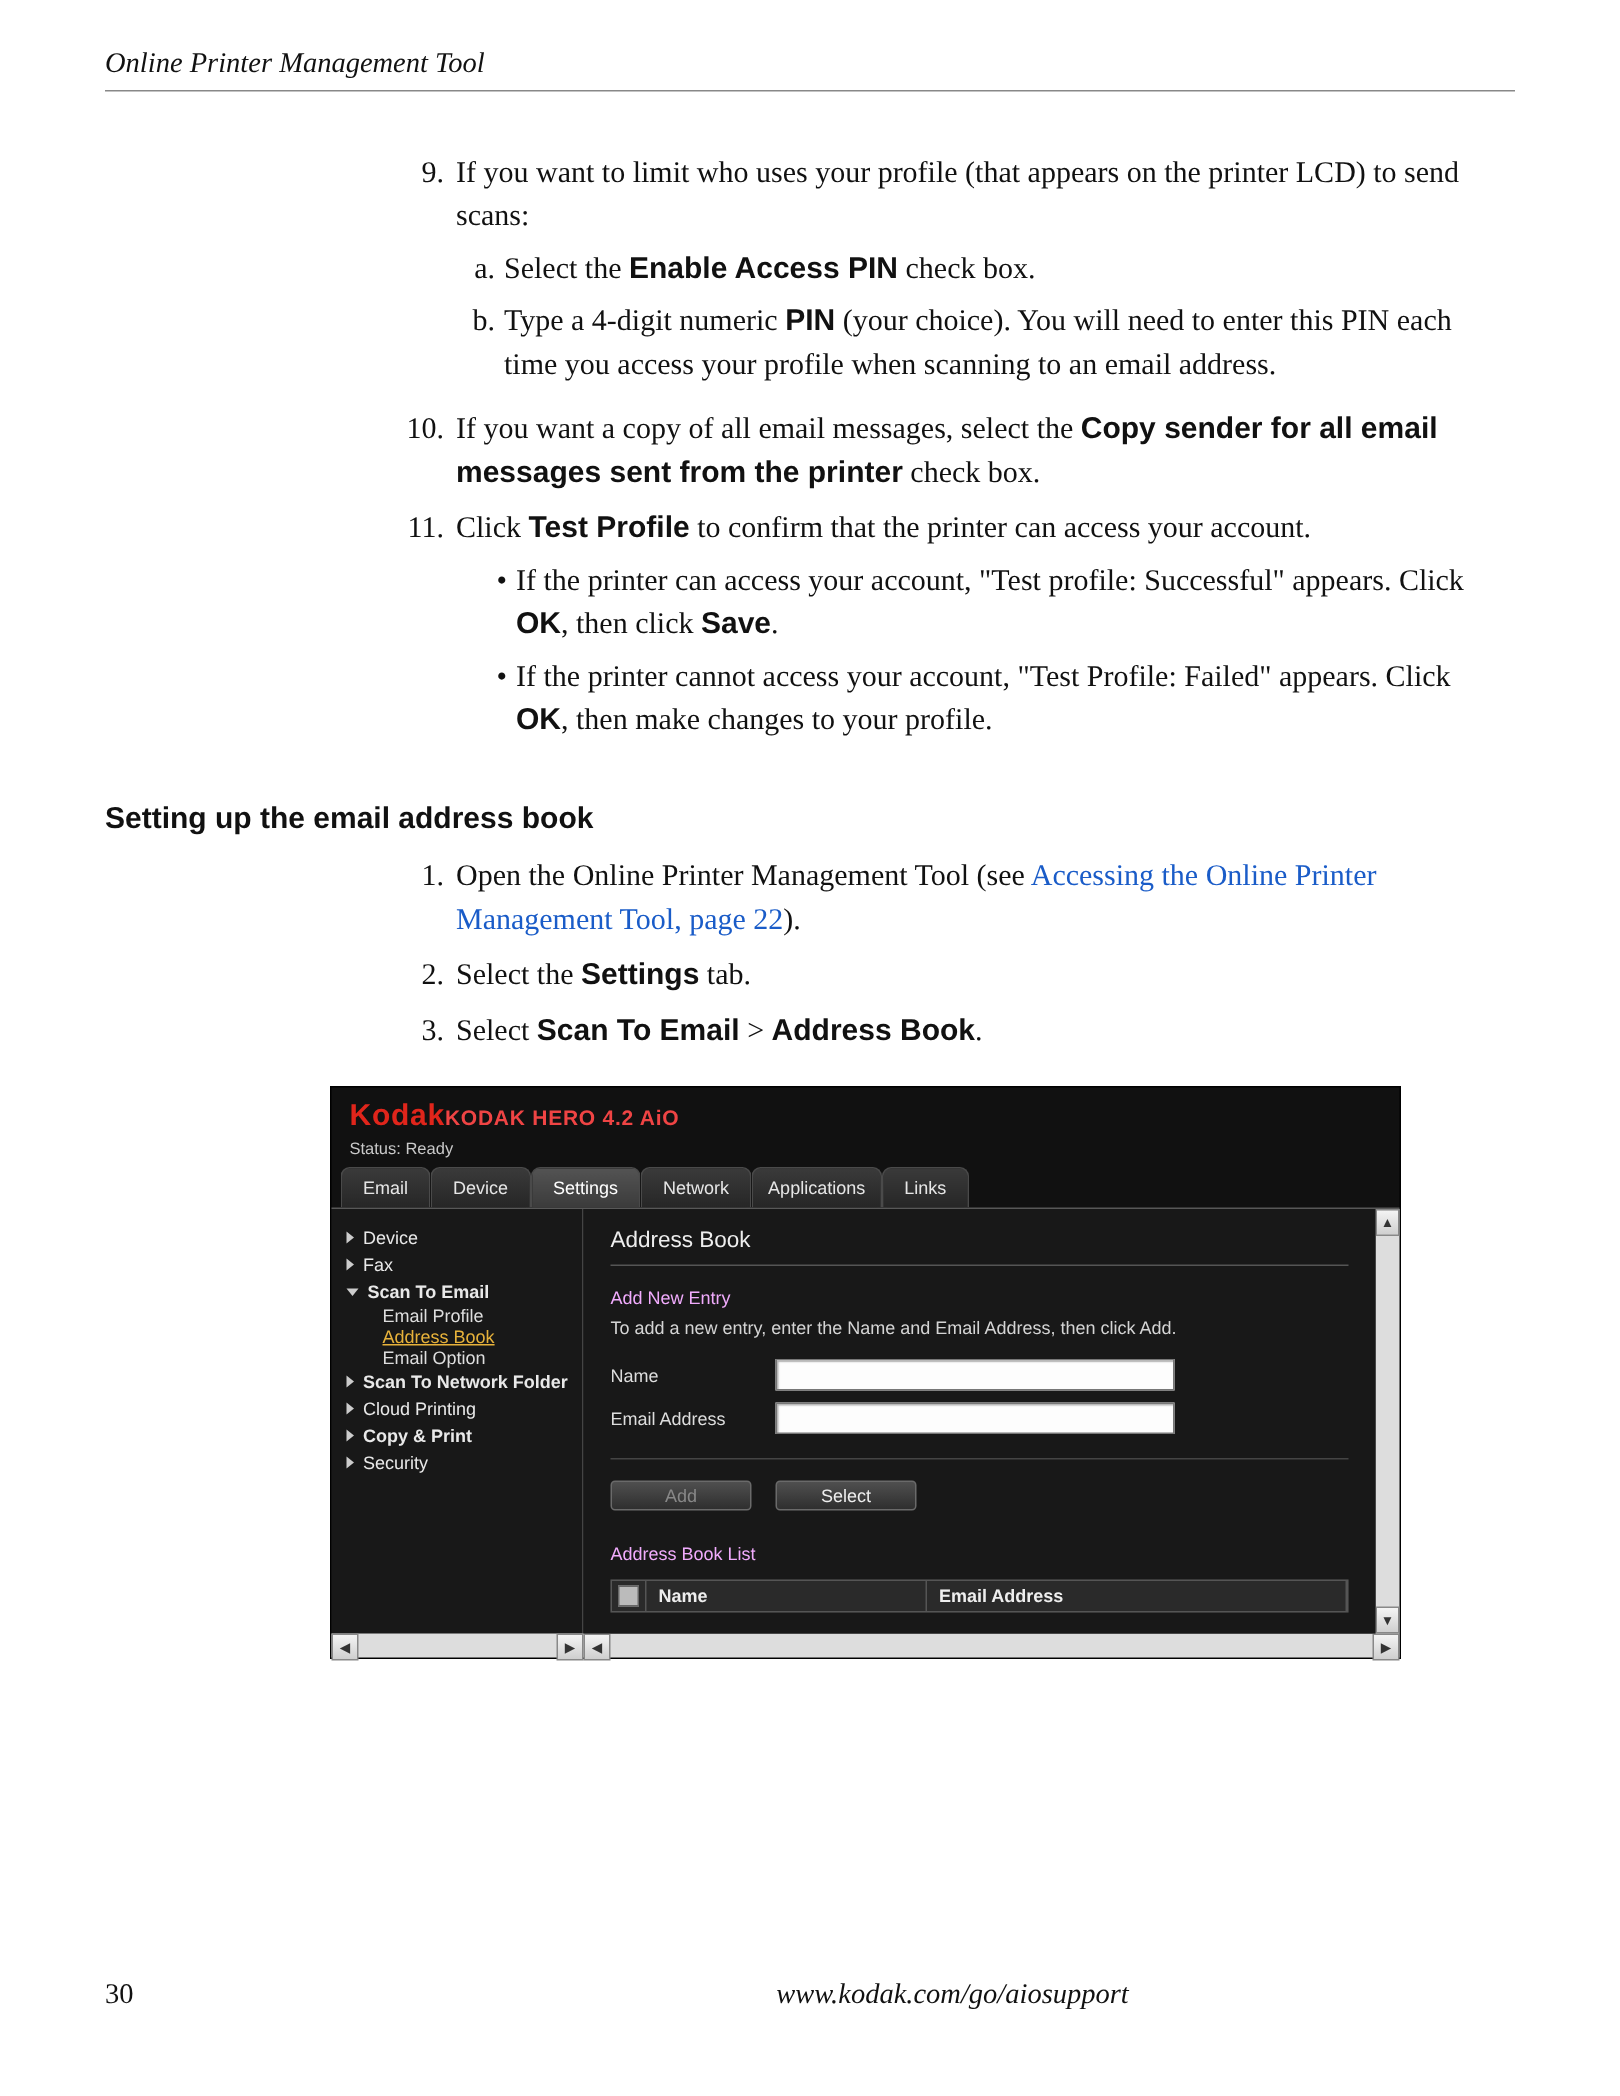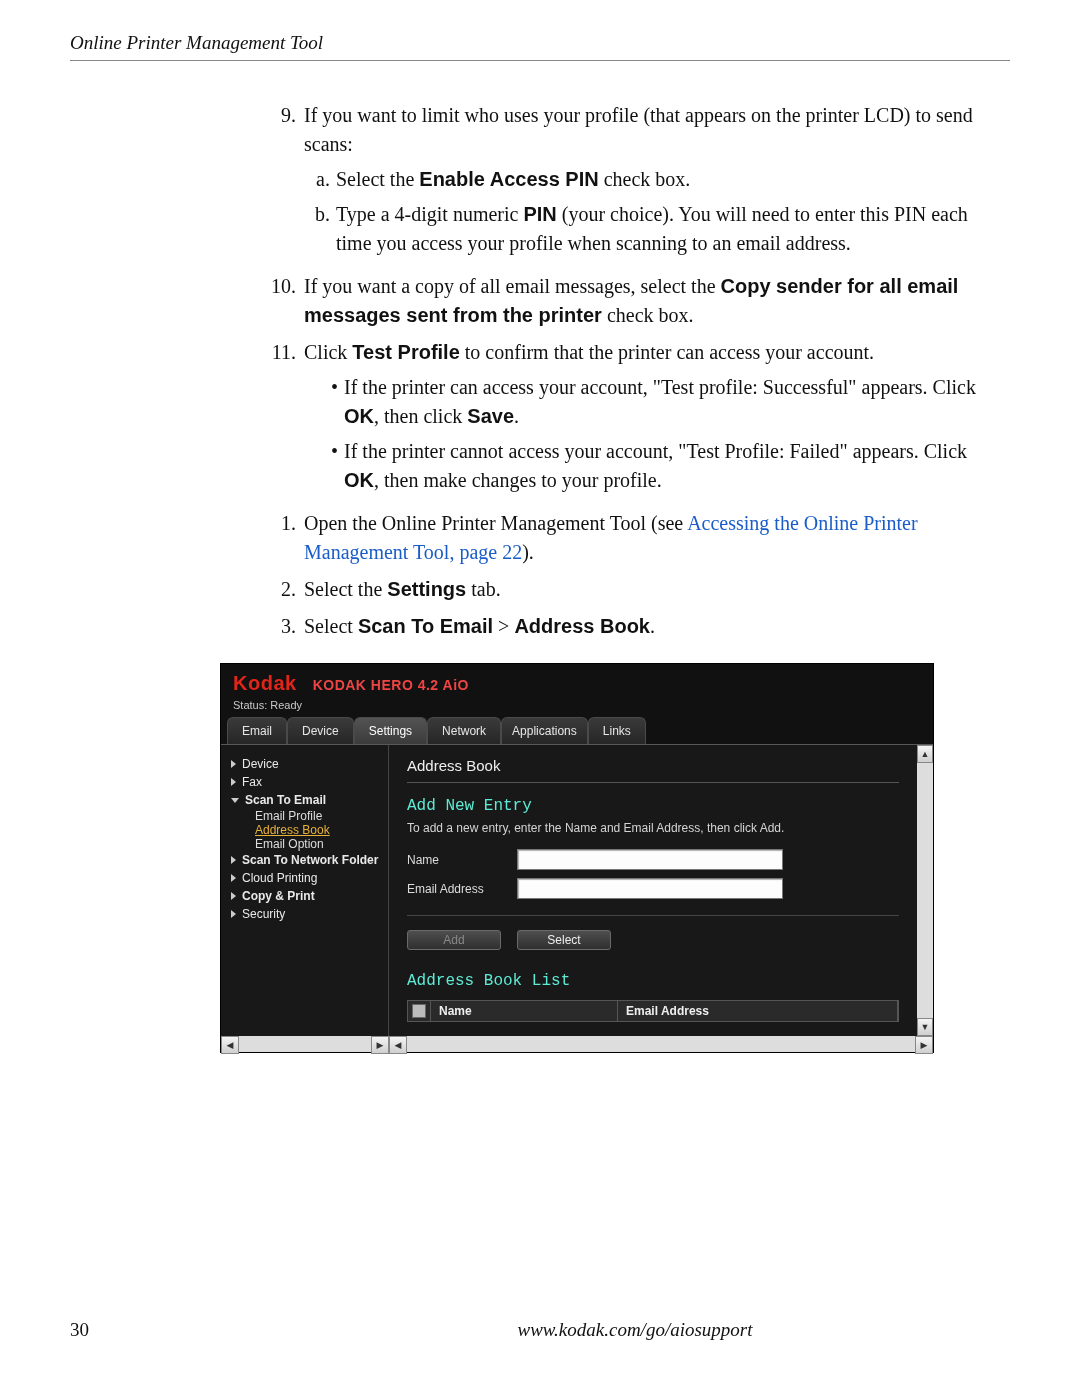--- a/index.html
+++ b/index.html
@@ -82,21 +82,21 @@
     width: 712px;
     font-family: Arial, Helvetica, sans-serif;
     background: #111;
     color: #ddd;
     font-size: 12px;
     border: 1px solid #000;
   }
   .embed-header {
     padding: 8px 12px 6px 12px;
   }
-  .brand-row { display: flex; align-items: baseline; gap: 16px; }
+  .brand-row { display: flex; align-items: baseline; }
   .brand {
     color: #e0251b;
     font-weight: 700;
     font-size: 20px;
     letter-spacing: 0.5px;
   }
   .model {
     color: #ef4444;
     font-size: 14px;
     letter-spacing: 0.5px;
@@ -170,24 +170,23 @@
     position: relative;
     background: #181818;
   }
   .content-title {
     font-size: 15px;
     color: #eee;
     padding: 2px 0 8px 0;
     border-bottom: 1px solid #555;
   }
   .panel-title {
-    font-size: 16px;
-    color: #5eead4;
+    font-size: 12px;
+    color: #f0abfc;
     margin: 14px 0 6px 0;
-    font-family: Liberation Mono, monospace;
   }
   .hint {
     color: #d4d4d4;
     font-size: 12px;
     margin-bottom: 14px;
   }
   .form-row {
     display: flex;
     align-items: center;
     margin-bottom: 8px;
@@ -337,20 +336,21 @@
             <div class="sub-marker bullet">•</div>
             <div>
               <span>If the printer cannot access your account, "Test Profile: Failed" appears. Click </span><b>OK</b><span>, then make changes to your profile.</span>
             </div>
           </div>
         </div>
       </div>
     </div>
   </div>
 
+  <div class="section-title">Setting up the email address book</div>
 
   <div class="instruction-block">
     <div class="ol-item">
       <div class="ol-num">1.</div>
       <div class="ol-body">
         <span>Open the Online Printer Management Tool (see </span><span class="link">Accessing the Online Printer Management Tool, page 22</span><span>).</span>
       </div>
     </div>
     <div class="ol-item">
       <div class="ol-num">2.</div>

